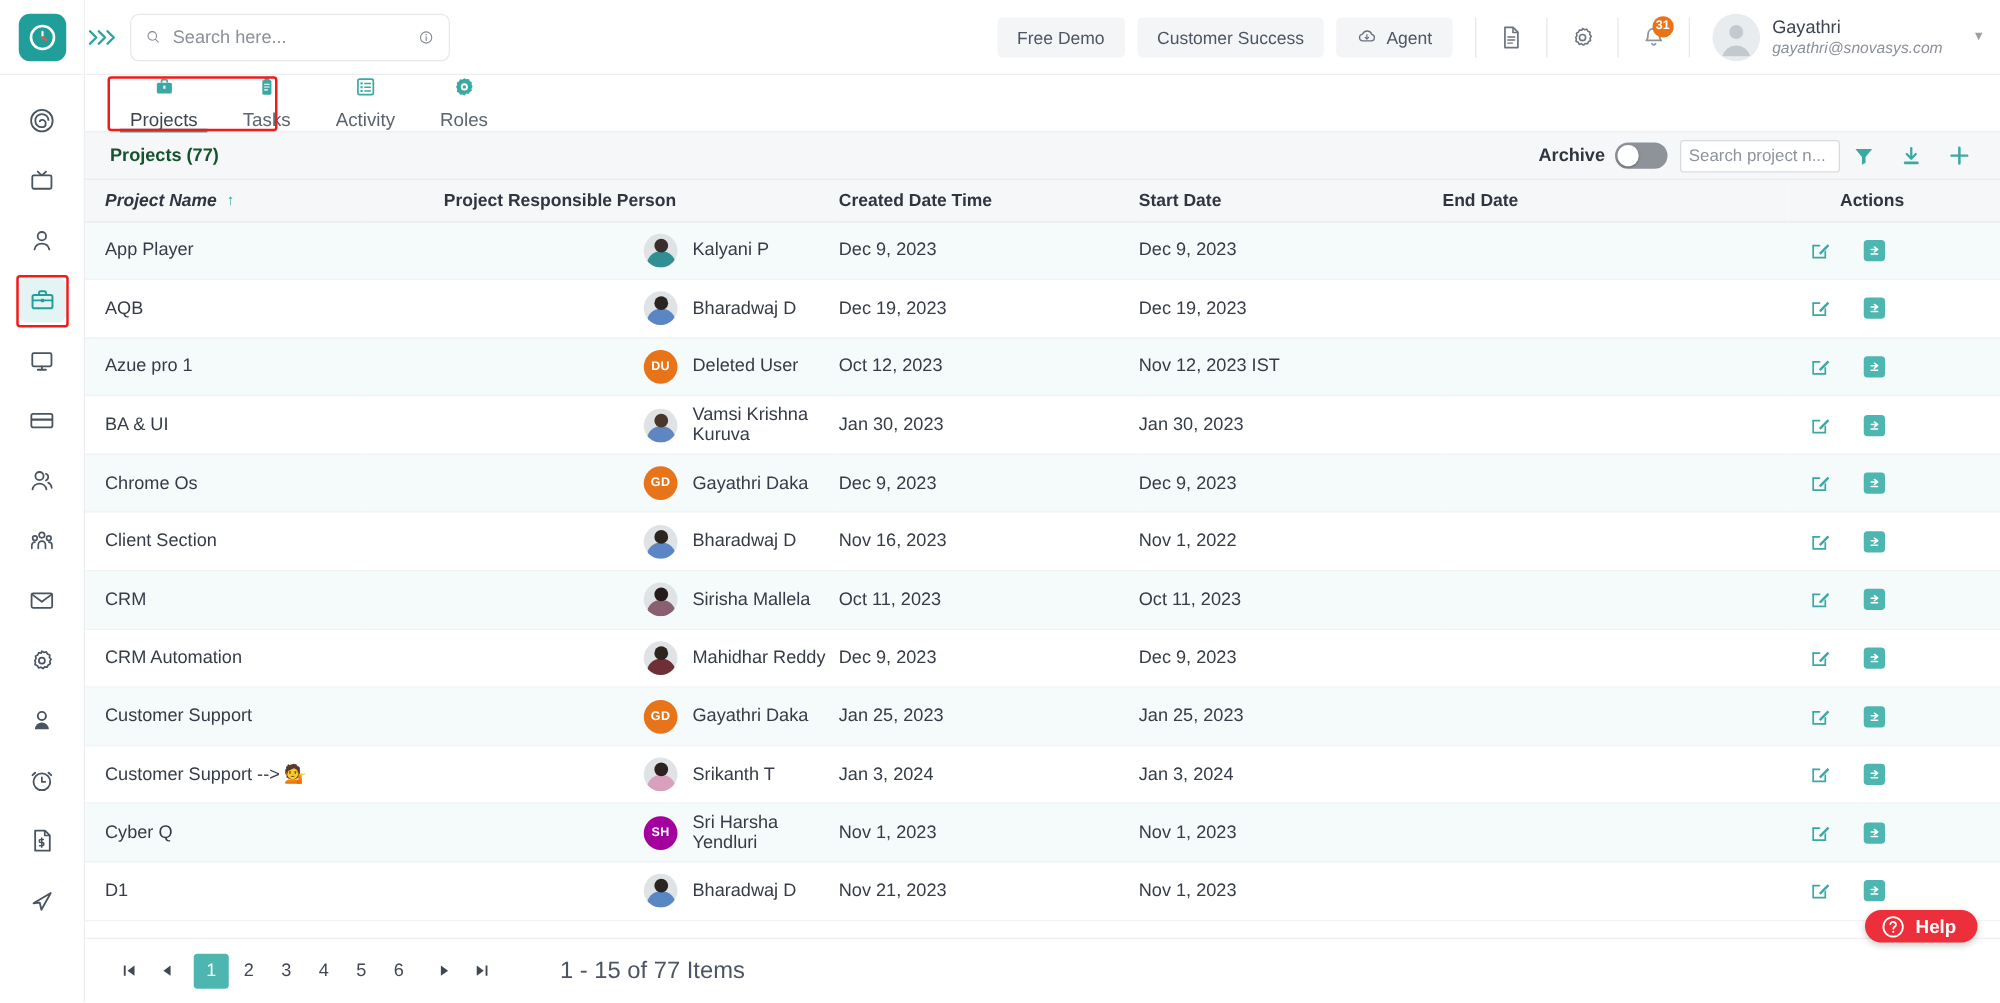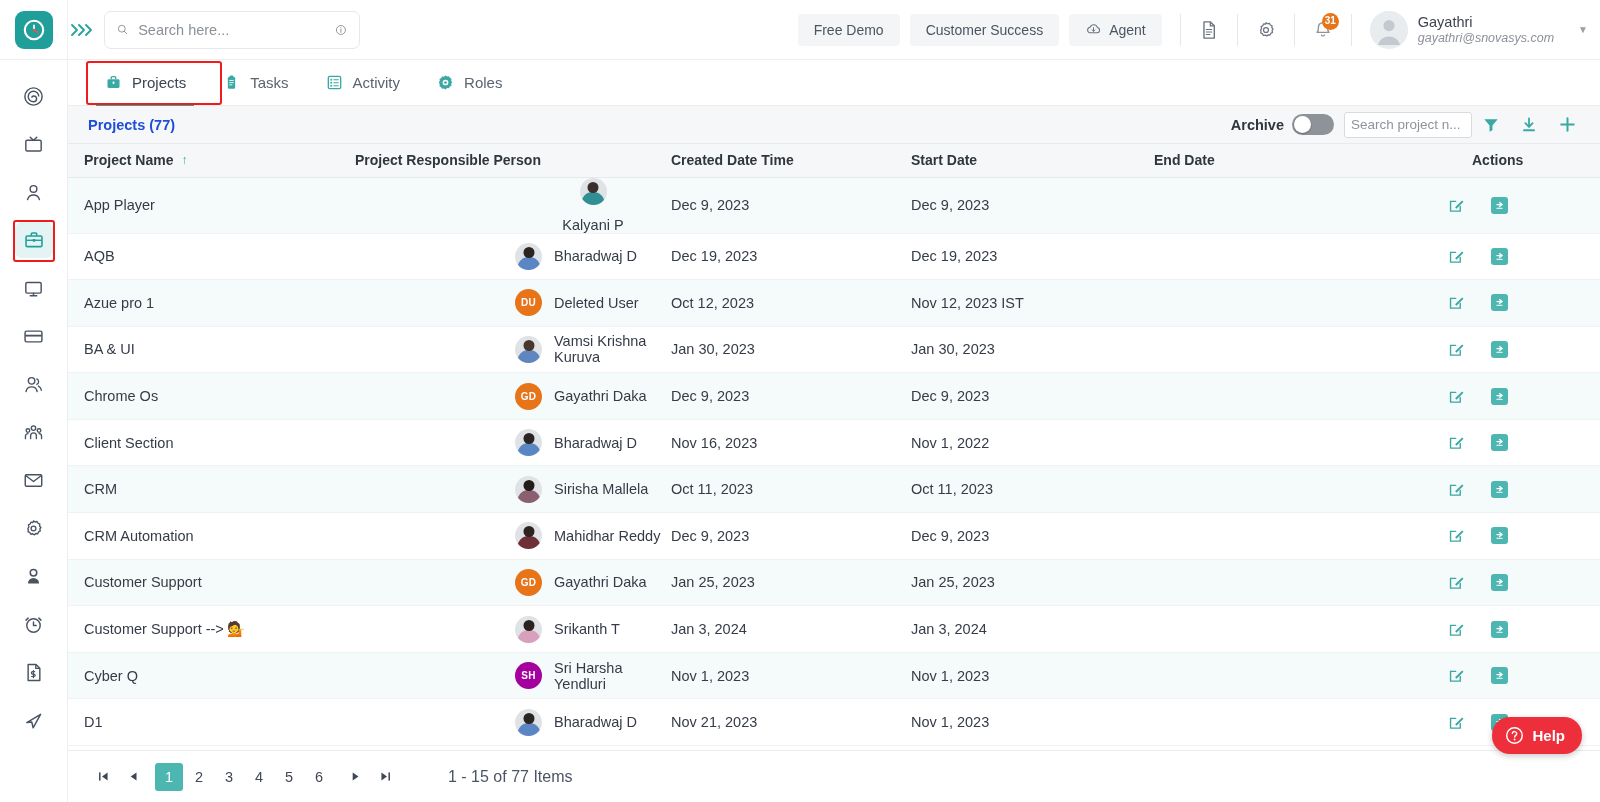--- a/index.html
+++ b/index.html
@@ -80,34 +80,34 @@
   
   .main { flex: 1; display: flex; flex-direction: column; min-width: 0; background: #fff; }
 
   
   .tabstrip {
     height: 46px; min-height: 46px; display: flex; align-items: center; gap: 0;
     border-bottom: 1px solid #ececec; padding-left: 18px; position: relative; background: #fff;
   }
   .tab {
     display: flex; align-items: center; gap: 9px; padding: 0 18px; height: 46px;
-    font-size: 15px; color: #5b6470; cursor: pointer; position: relative; white-space: nowrap;
+    font-size: 15px; color: #5b6470; cursor: pointer; position: relative; white-space: nowrap; flex-direction: column;
   }
   .tab .tico { color: #2aa39d; display: flex; align-items: center; }
   .tab.active { color: #3c4450; }
   .tab.active::after {
     content: ""; position: absolute; left: 10px; right: 10px; bottom: 0; height: 2.5px; background: #3a9f9b;
   }
 
   
   .panel-head {
     height: 38px; min-height: 38px; background: #f6f7f8; display: flex; align-items: center;
     padding: 0 14px 0 20px; border-bottom: 1px solid #e9eaec;
   }
-  .panel-title { font-size: 14.5px; font-weight: 700; color: #1d4ed8; }
+  .panel-title { font-size: 14.5px; font-weight: 700; color: #14532d; }
   .panel-spacer { flex: 1; }
   .archive-label { font-size: 14.5px; font-weight: 700; color: #2f3640; margin-right: 8px; }
   .toggle {
     width: 42px; height: 21px; border-radius: 11px; background: #8d9399; position: relative; cursor: pointer; margin-right: 10px;
   }
   .toggle .knob { position: absolute; top: 2px; left: 2px; width: 17px; height: 17px; border-radius: 50%; background: #fff; box-shadow: 0 1px 2px rgba(0,0,0,.3); }
   .mini-search {
     width: 128px; height: 26px; background: #fff; border: 1px solid #d9dcdf; border-radius: 3px;
     display: flex; align-items: center; padding: 0 6px;
   }
@@ -119,21 +119,21 @@
   .head-icon { width: 38px; height: 30px; display: flex; align-items: center; justify-content: center; color: #3aa8a3; cursor: pointer; }
 
   
   .table-wrap { flex: 1; overflow: hidden; position: relative; background: #fff; }
   table { width: 100%; border-collapse: collapse; table-layout: fixed; }
   thead th {
     background: #f6f7f8; height: 33px; font-size: 14px; font-weight: 700; color: #2f3640;
     text-align: left; border-bottom: 1px solid #e6e8ea; padding: 0; vertical-align: middle;
   }
   th .th-in { display: flex; align-items: center; gap: 8px; }
-  .col-name   { width: 225px; padding-left: 16px; }
+  .col-name   { width: 225px; padding-left: 16px; font-style: italic; }
   .col-person { width: 378px; }
   .col-created{ width: 240px; }
   .col-start  { width: 243px; }
   .col-end    { width: 276px; }
   .col-actions{ width: 180px; }
   .sort-arrow { color: #3aa8a3; font-size: 12px; }
 
   tbody tr { height: 46.6px; border-bottom: 1px solid #f0f2f3; }
   tbody tr:nth-child(odd)  { background: #f5fafa; }
   tbody tr:nth-child(even) { background: #ffffff; }
@@ -159,25 +159,25 @@
   .pager {
     height: 52px; min-height: 52px; border-top: 1px solid #ececec; background: #fff;
     display: flex; align-items: center; padding-left: 20px; gap: 0;
   }
   .pg-arrow { width: 30px; height: 30px; display: flex; align-items: center; justify-content: center; color: #3f4752; font-size: 12px; cursor: pointer; }
   .pg-num {
     min-width: 28px; height: 28px; margin: 0 1px; border-radius: 3px; display: flex; align-items: center;
     justify-content: center; font-size: 14.5px; color: #3f4752; cursor: pointer;
   }
   .pg-num.cur { background: #4db6b0; color: #fff; }
-  .pg-info { margin-left: 48px; font-size: 16px; color: #4b5563; }
+  .pg-info { margin-left: 48px; font-size: 19px; color: #4b5563; }
 
   
   .help-fab {
-    position: absolute; right: 18px; bottom: 48px; height: 37px; padding: 0 17px 0 13px;
+    position: absolute; right: 18px; bottom: 48px; height: 26px; padding: 0 17px 0 13px;
     background: #ec2f3a; color: #fff; border-radius: 18px; display: flex; align-items: center; gap: 8px;
     font-size: 15px; font-weight: 700; cursor: pointer; box-shadow: 0 2px 6px rgba(0,0,0,.22);
   }
 </style>
 </head>
 <body>
 
 <div class="app">
 
   <div class="topbar">
@@ -485,21 +485,21 @@
                 <div class="th-in" style="padding-left:42px;">
                     <span>Actions</span>
                   </div>
               </th>
             </tr>
           </thead>
           <tbody id="tbody">
               <tr>
                 <td class="c-name">App Player</td>
                 <td>
-                  <div class="person-cell" style="padding-left: 222px; flex-direction: column;">
+                  <div class="person-cell" style="padding-left: 222px;">
                     <div class="av photo">
                       <div class="torso" style="background: rgb(47, 143, 146);"></div>
                       <div class="head" style="background: rgb(58, 47, 44);"></div>
                     </div>
                     <span>Kalyani P</span>
                   </div>
                 </td>
                 <td>Dec 9, 2023</td>
                 <td>Dec 9, 2023</td>
                 <td></td>

